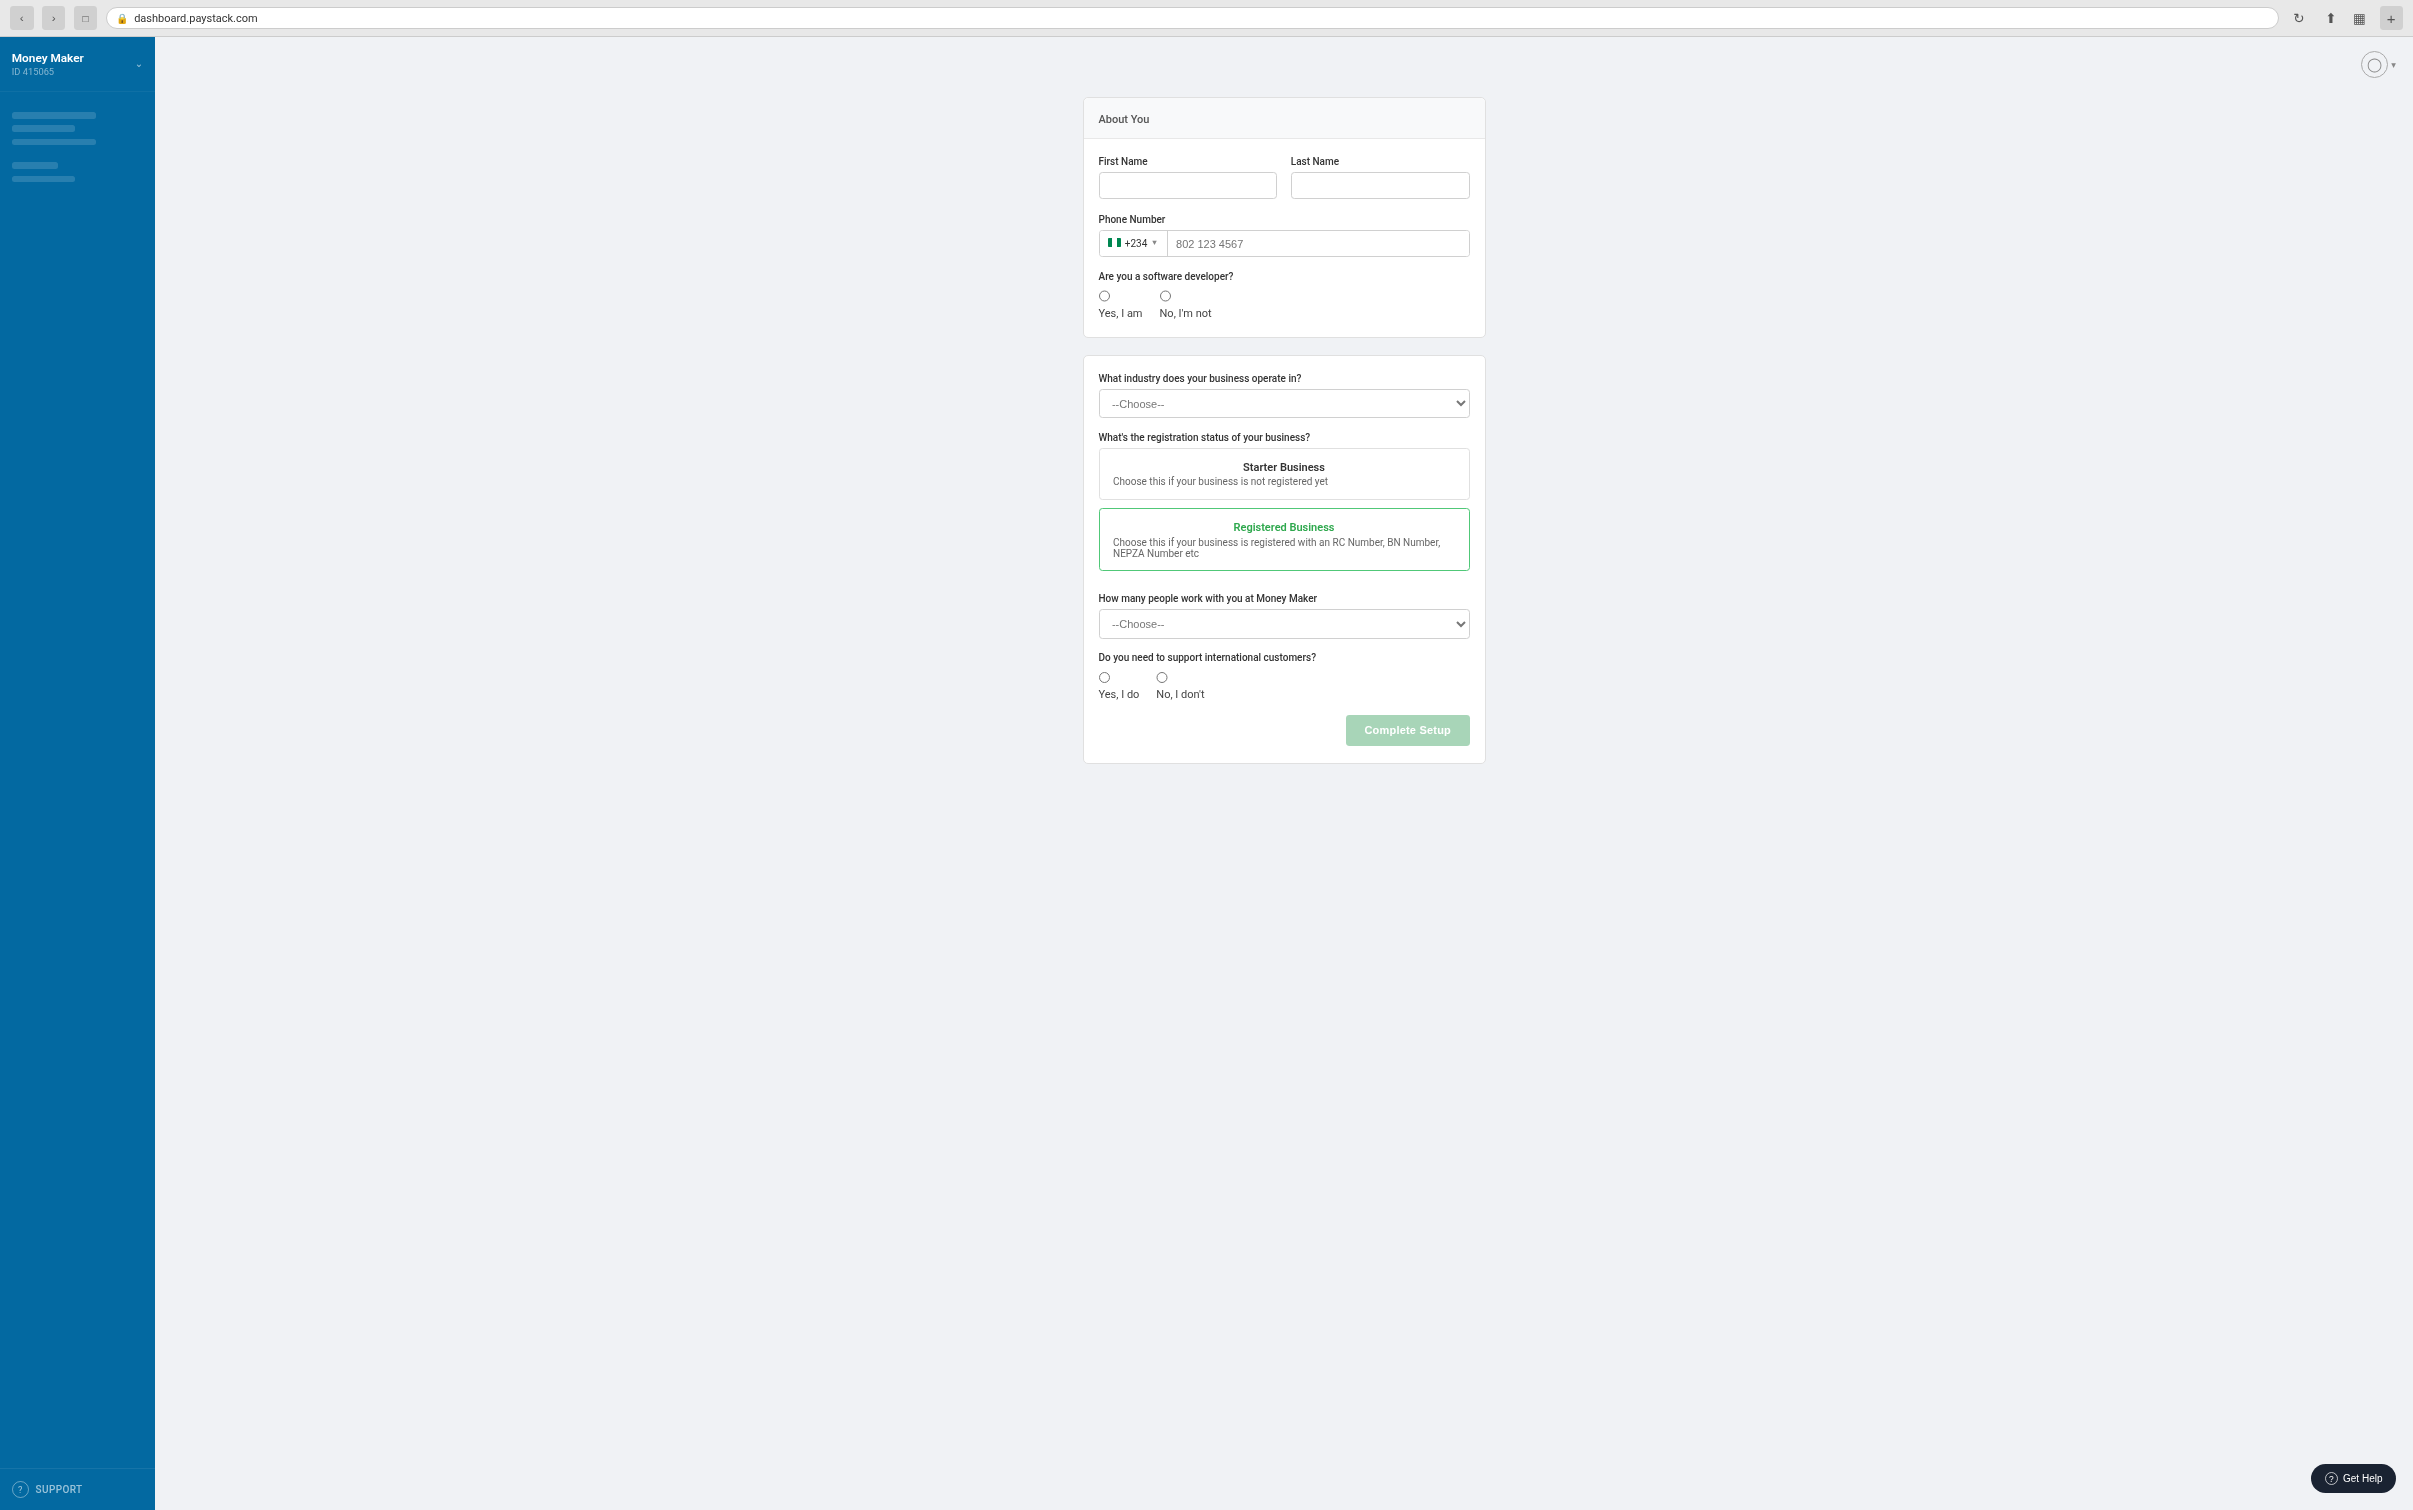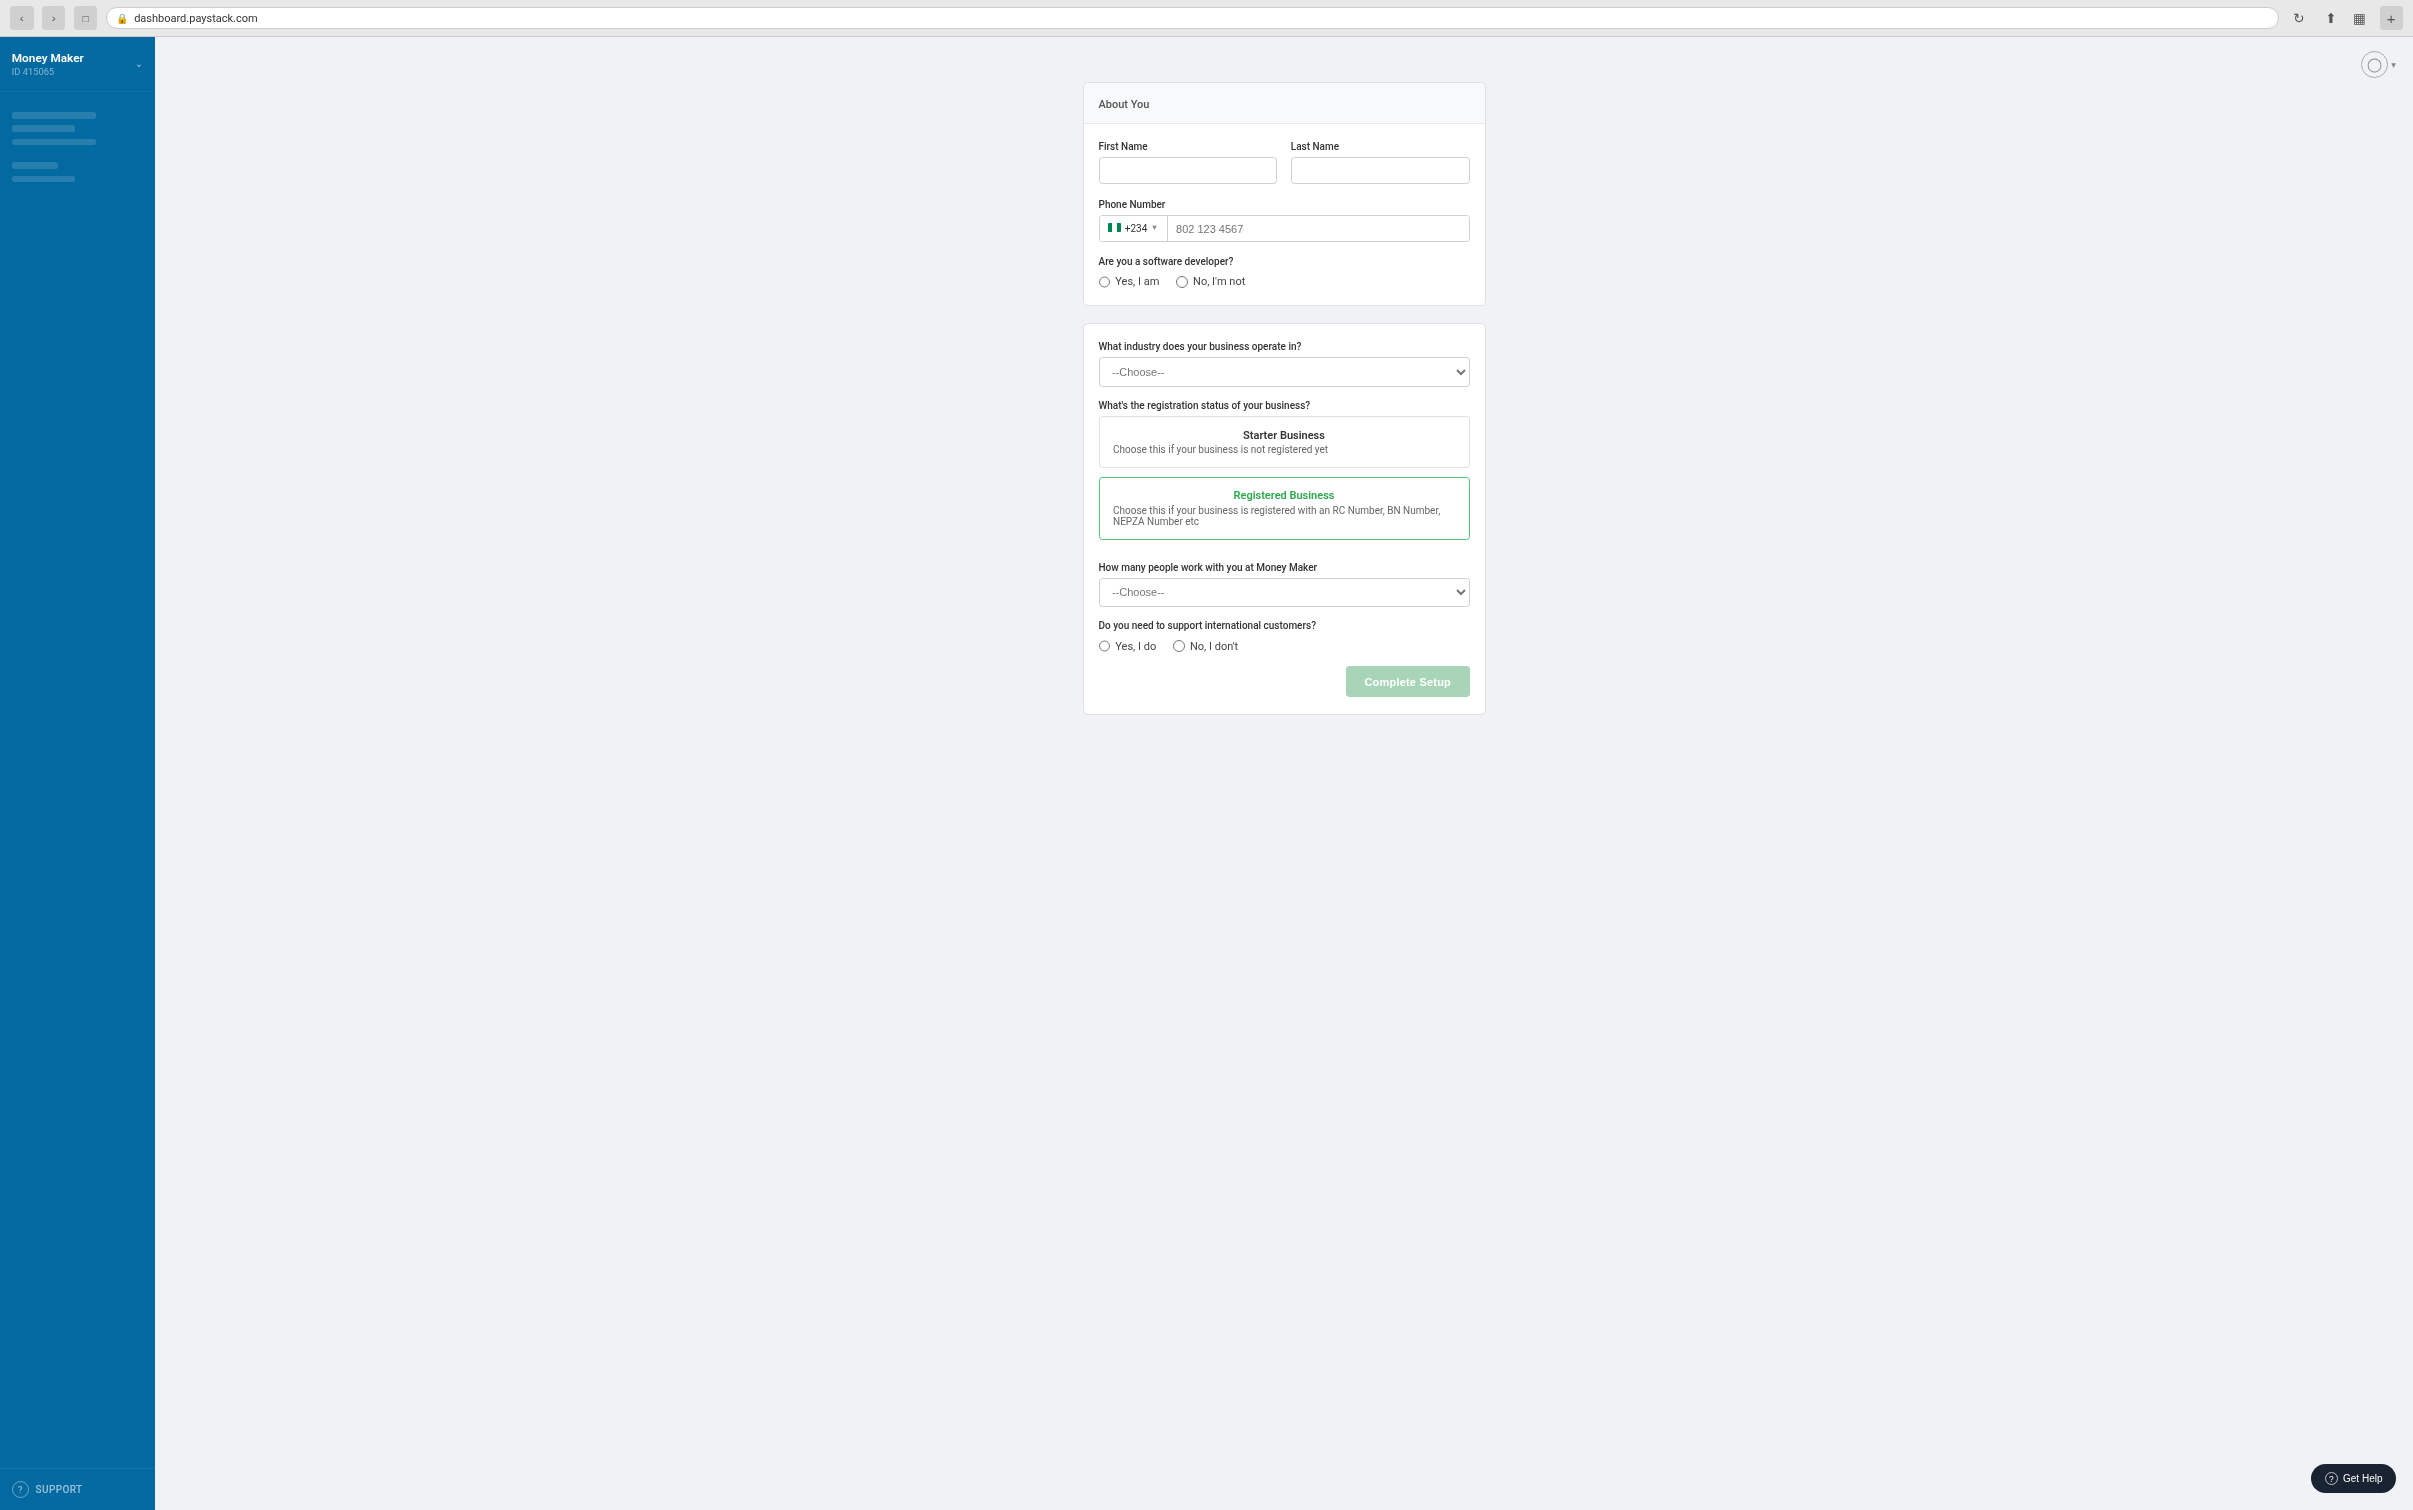--- a/index.html
+++ b/index.html
@@ -171,21 +171,21 @@
       border: 1.3px solid #aaa;
       border-radius: 50%;
       display: flex; align-items: center; justify-content: center;
       color: #888; font-size: 13.5px;
     }
     .user-dropdown-arrow { color: #888; font-size: 9.3px; }
 
     
     .form-wrapper {
       max-width: 437px;
-      margin: 45px auto;
+      margin: 60px auto;
       padding: 0 17px 67px;
     }
 
     
     .form-section {
       background: white;
       border-radius: 5px;
       border: 0.8px solid #e0e0e0;
       margin-bottom: 17px;
       overflow: visible;
@@ -272,23 +272,23 @@
     }
 
     
     .radio-group {
       display: flex;
       gap: 17px;
       margin-top: 3.4px;
     }
     .radio-option {
       display: flex;
-      align-items: center;
       gap: 5px;
       cursor: pointer;
+      flex-direction: column;
     }
     .radio-input {
       width: 11.8px; height: 11.8px;
       accent-color: #50c878;
       cursor: pointer;
     }
     .radio-label {
       font-size: 11px;
       color: #444;
     }

